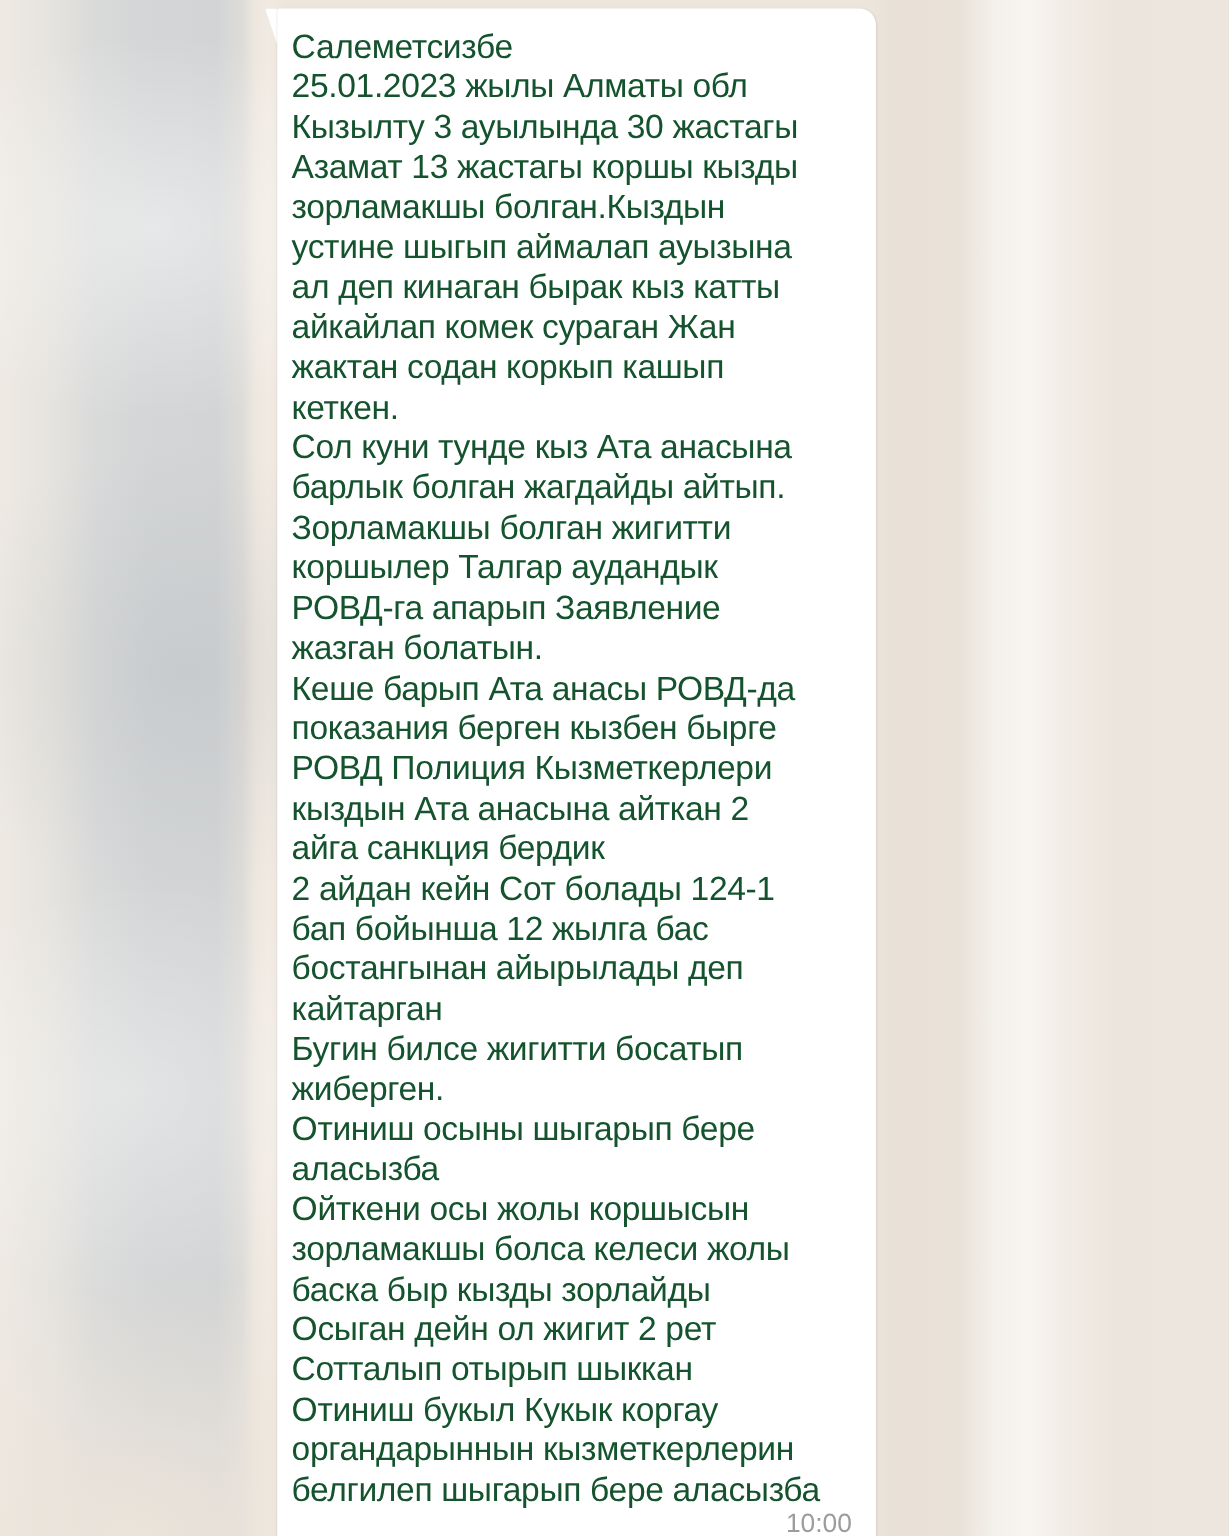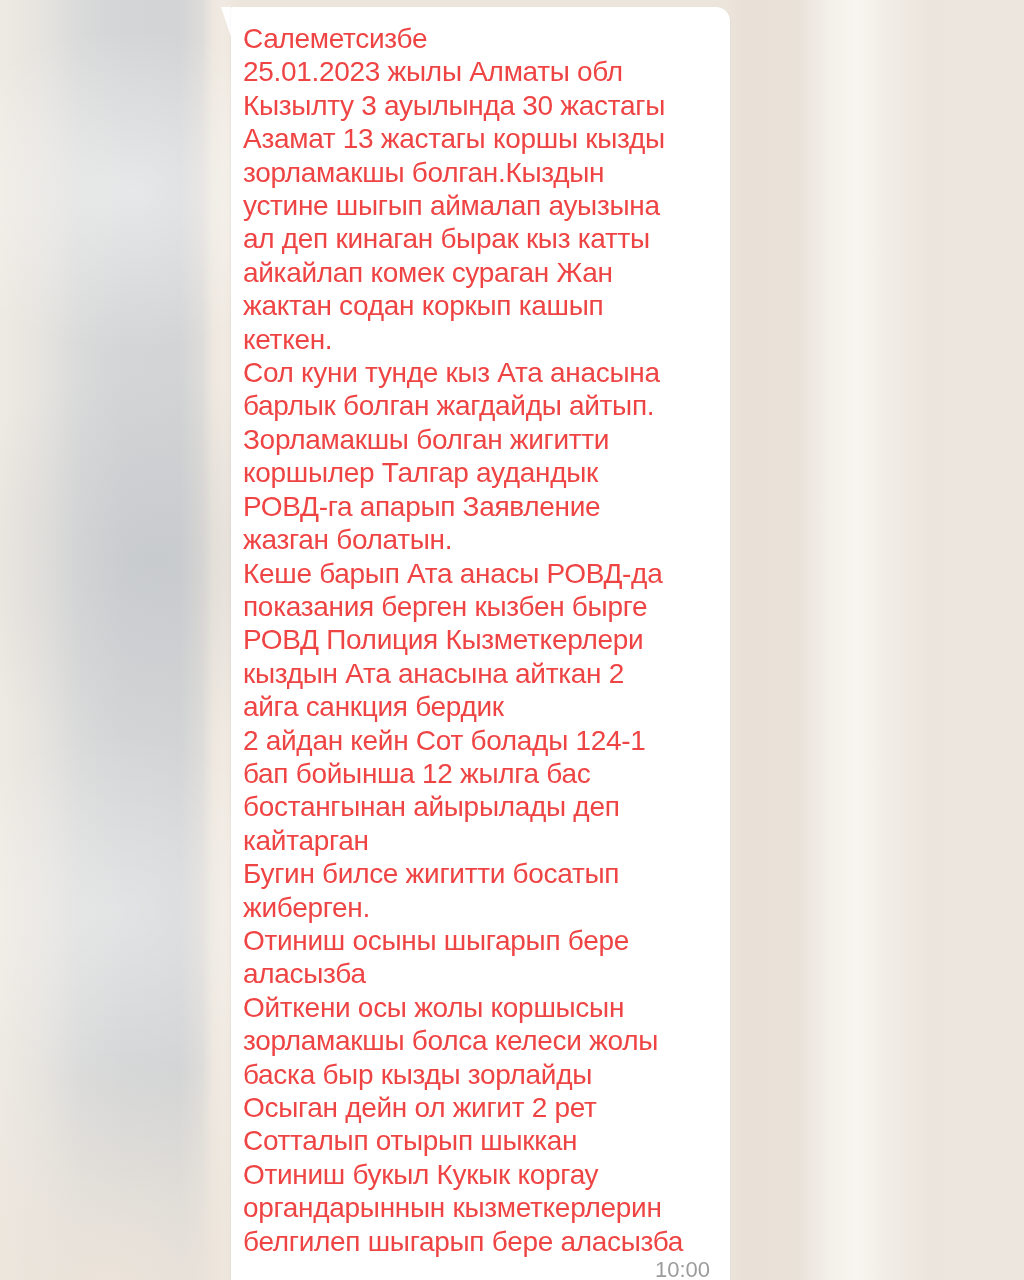--- a/index.html
+++ b/index.html
@@ -44,21 +44,21 @@
     width: 10px;
     height: 30px;
     background: #ffffff;
     clip-path: polygon(0 0, 100% 0, 100% 100%);
   }
   .msg-text {
     padding: 15px 6px 0 12px;
     font-size: 28px;
     line-height: 33.4px;
     letter-spacing: -0.3px;
-    color: #ef4444;
+    color: #14532d;
     white-space: pre;
   }
   .msg-time {
     position: absolute;
     top: 1250px;
     right: 20px;
     font-size: 22px;
     color: #9c9c9c;
   }
 </style>

